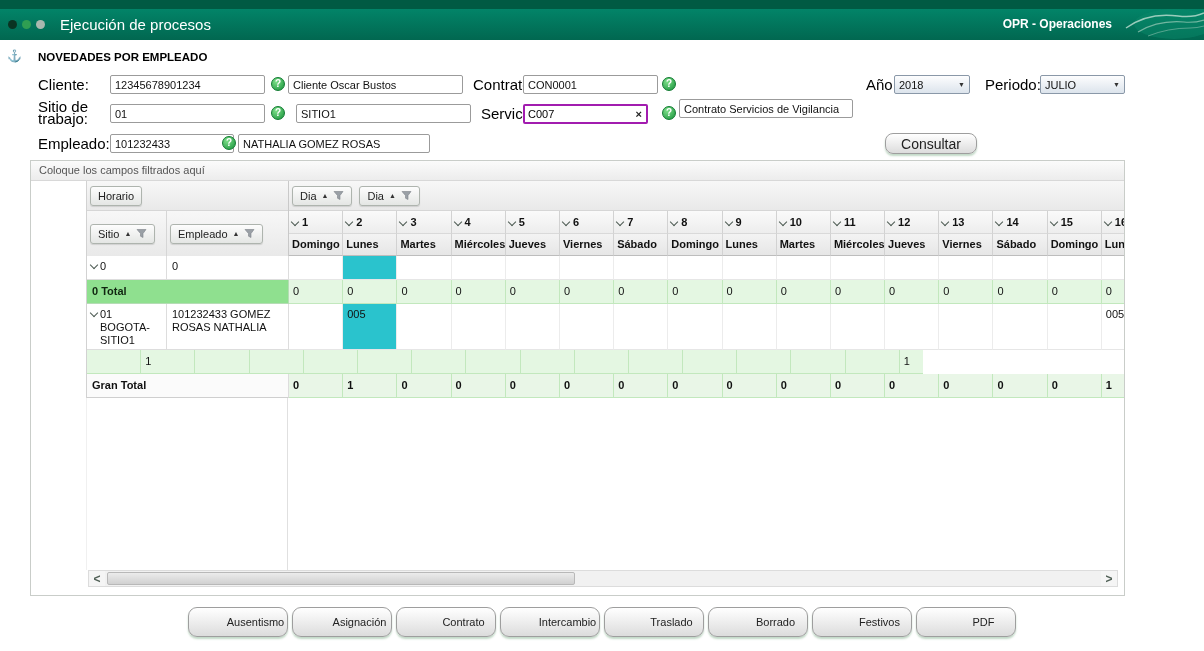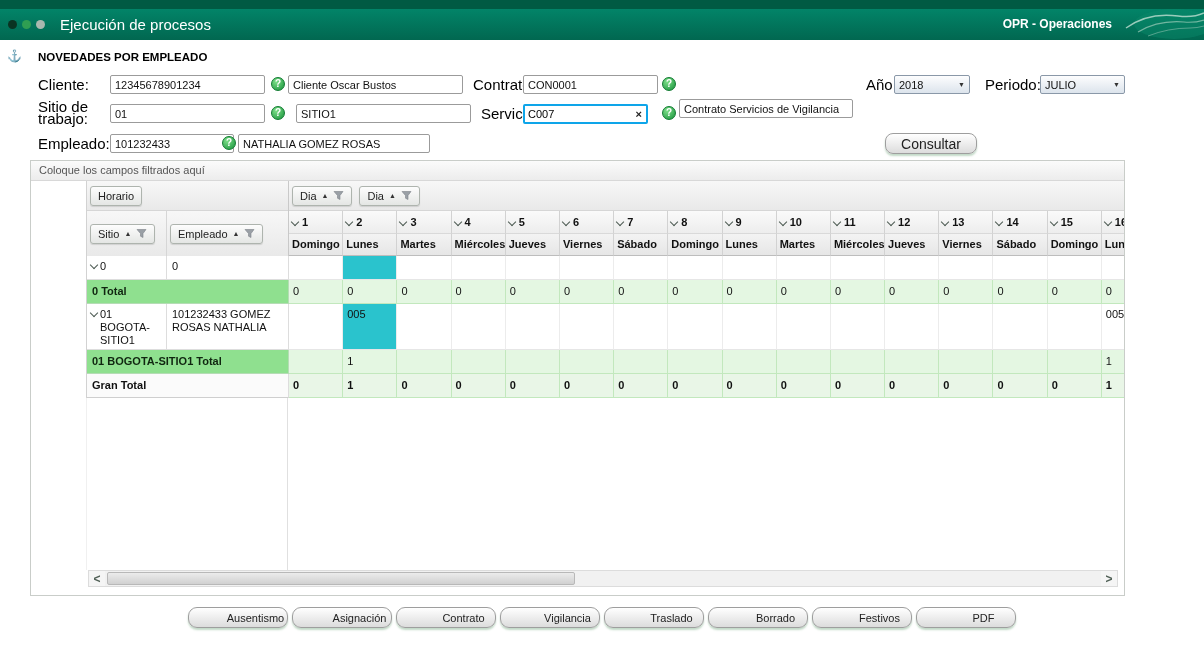--- a/index.html
+++ b/index.html
@@ -17,21 +17,21 @@
   .eagle { position:absolute; right:0; top:0; }
 
   
   .section { position:absolute; top:50px; left:0; width:100%; height:16px; }
   .anchor { position:absolute; left:7px; top:-1px; color:#2b5fbe; font-size:12px; }
   .sectitle { position:absolute; left:38px; top:1px; font-weight:bold; font-size:11.5px; color:#000; }
 
   
   .f-label { position:absolute; font-size:15px; color:#000; line-height:12px; }
   .f-input { position:absolute; height:19px; border:1px solid #9b9b9b; border-radius:2px; font-family:"Liberation Sans",sans-serif; font-size:11px; padding:0 4px; background:#fff; color:#111; }
-  .f-wrap { position:absolute; height:20px; border:2px solid #0ea5e9; border-radius:2px; background:#fff; display:flex; align-items:center; padding:0 3px; }
+  .f-wrap { position:absolute; height:20px; border:2px solid #a21caf; border-radius:2px; background:#fff; display:flex; align-items:center; padding:0 3px; }
   .f-wrap input { border:none; outline:none; flex:1; min-width:0; font-family:"Liberation Sans",sans-serif; font-size:11px; }
   .clearx { flex:none; color:#222; font-size:11px; font-weight:bold; cursor:pointer; padding:0 1px; }
   .f-help { position:absolute; width:14px; height:14px; border-radius:50%; background:radial-gradient(circle at 35% 30%, #7fe08a, #16913a); border:1px solid #0f7a30; color:#fff; font-weight:bold; font-size:10px; text-align:center; line-height:12px; cursor:pointer; }
   .f-select { position:absolute; height:19px; border:1px solid #8a98a8; border-radius:2px; background:linear-gradient(#fdfdfe,#dce4ec); display:flex; align-items:center; padding:0 4px; cursor:pointer; }
   .f-select .darr { margin-left:auto; font-size:7px; color:#333; padding-left:4px; }
   .btn { border:1px solid #9e9e9e; border-radius:8px; background:linear-gradient(#ffffff,#dcdcdc); box-shadow:0 2px 2px rgba(120,170,130,.45); font-family:"Liberation Sans",sans-serif; font-size:14px; color:#222; cursor:pointer; }
   .consultar { position:absolute; left:885px; top:133px; width:92px; height:21px; }
 
   
   .panel { position:absolute; top:160px; left:30px; width:1095px; height:436px; border:1px solid #c9cdc9; background:#fff; }
@@ -73,21 +73,21 @@
   .gempty { flex:1; position:relative; }
   .gempty-left { width:202px; height:100%; border-right:1px solid #e0e0e0; border-left:1px solid #f0f0f0; }
 
   .hscroll { height:17px; width:1030px; margin:auto 0 7px 2px; display:flex; align-items:stretch; border:1px solid #dcdcdc; background:#f5f5f5; }
   .sarrow { width:16px; display:flex; align-items:center; justify-content:center; color:#4f5f55; font-weight:bold; font-size:12px; cursor:pointer; flex:none; }
   .strack { flex:1; position:relative; background:#f1f1f1; cursor:pointer; }
   .sthumb { position:absolute; left:2px; top:1px; height:13px; width:47%; background:linear-gradient(#ececec,#d0d0d0); border:1px solid #b8b8b8; border-radius:2px; cursor:grab; }
 
   
   .footer { position:absolute; top:607px; left:0; width:1204px; display:flex; justify-content:center; gap:4px; }
-  .fbtn { width:100px; height:21px; border:1px solid #9e9e9e; border-radius:9px; background:linear-gradient(#ffffff,#dcdcdc); box-shadow:0 2px 2px rgba(120,170,130,.45); font-family:"Liberation Sans",sans-serif; font-size:11px; color:#222; cursor:pointer;padding-left:35px; }
+  .fbtn { width:100px; height:30px; border:1px solid #9e9e9e; border-radius:9px; background:linear-gradient(#ffffff,#dcdcdc); box-shadow:0 2px 2px rgba(120,170,130,.45); font-family:"Liberation Sans",sans-serif; font-size:11px; color:#222; cursor:pointer;padding-left:35px; }
 </style>
 </head>
 <body>
 
 <div class="app">
 
   <div class="topstrip"></div>
   <div class="appbar">
     <span class="dot d1"></span>
     <span class="dot d2"></span>
@@ -341,21 +341,20 @@
                 <div class="day-cell"></div>
                 <div class="day-cell"></div>
                 <div class="day-cell"></div>
                 <div class="day-cell"></div>
                 <div class="day-cell"></div>
                 <div class="day-cell"></div>
                 <div class="day-cell">005</div>
               </div>
             </div>
             <div class="grid-row total-row">
-              <div class="total-label">01 BOGOTA-SITIO1 Total</div>
               <div class="day-cells">
                 <div class="total-cell"></div>
                 <div class="total-cell">1</div>
                 <div class="total-cell"></div>
                 <div class="total-cell"></div>
                 <div class="total-cell"></div>
                 <div class="total-cell"></div>
                 <div class="total-cell"></div>
                 <div class="total-cell"></div>
                 <div class="total-cell"></div>
@@ -401,20 +400,20 @@
         </div>
         <span class="sarrow">&gt;</span>
       </div>
     </div>
   </div>
 
   <div class="footer" id="footer-buttons">
       <button class="fbtn">Ausentismo</button>
       <button class="fbtn">Asignación</button>
       <button class="fbtn">Contrato</button>
-      <button class="fbtn">Vigilancia</button>
+      <button class="fbtn">Intercambio</button>
       <button class="fbtn">Traslado</button>
       <button class="fbtn">Borrado</button>
       <button class="fbtn">Festivos</button>
       <button class="fbtn">PDF</button>
     </div>
 
 </div>
 
 </body></html>

